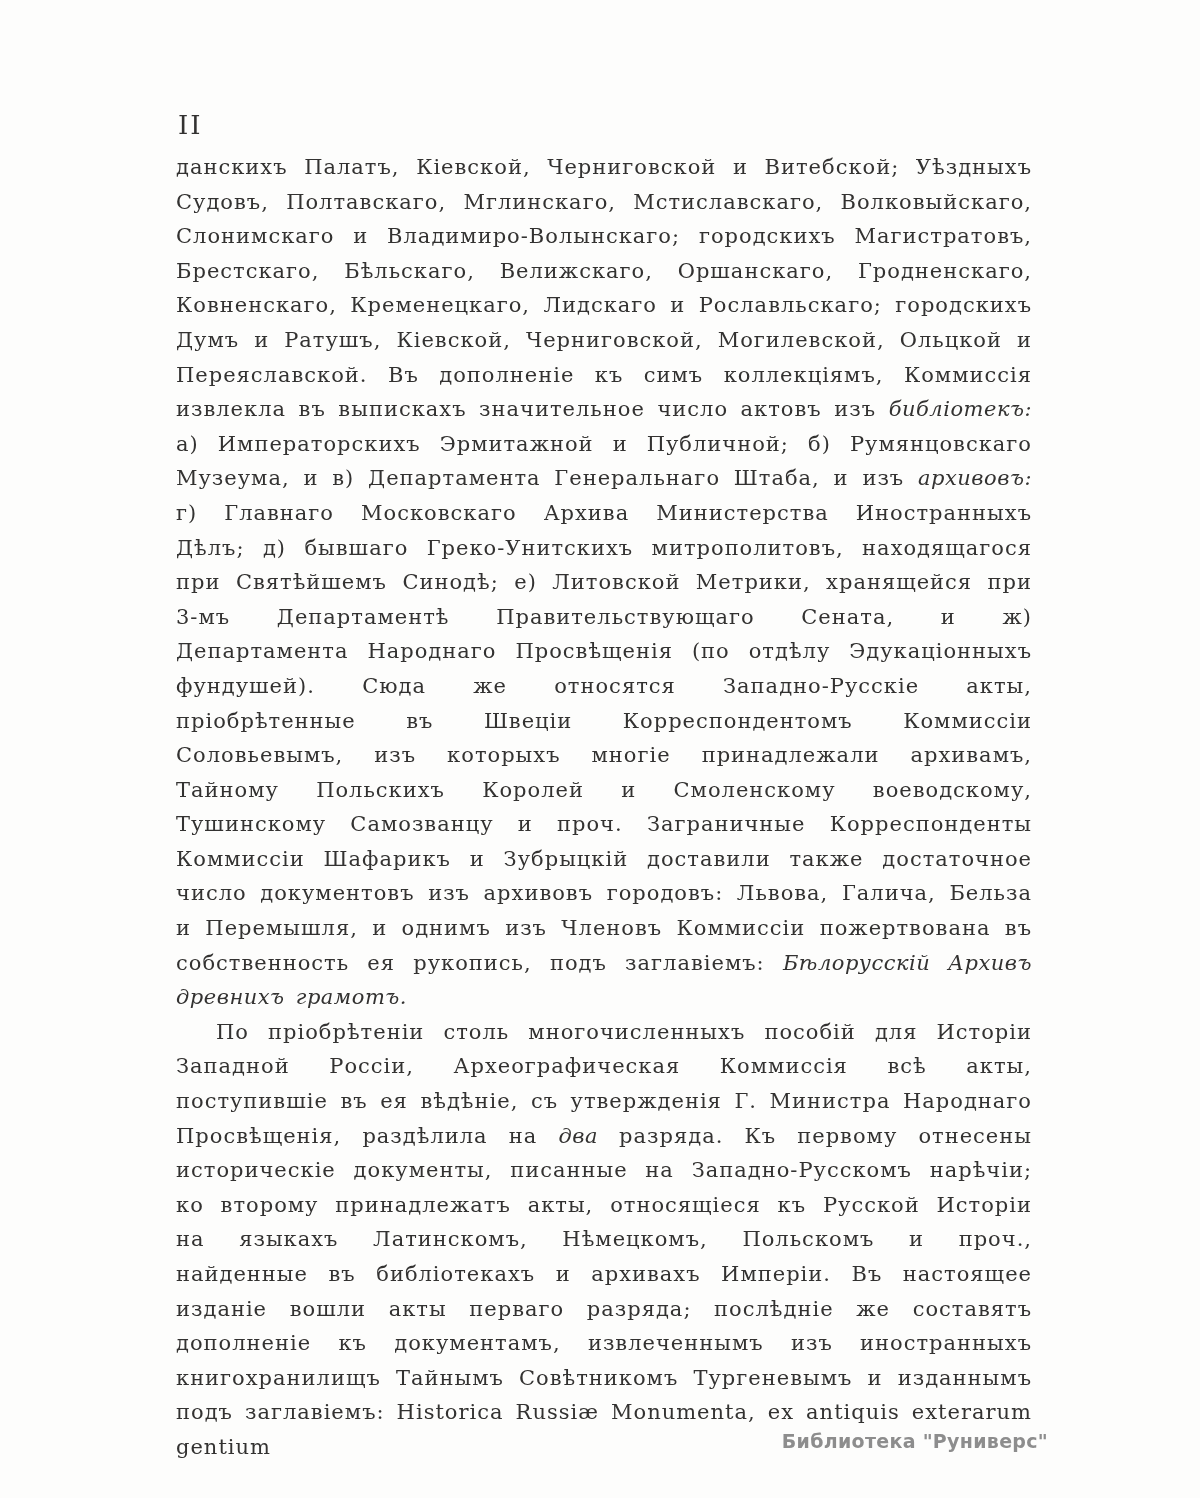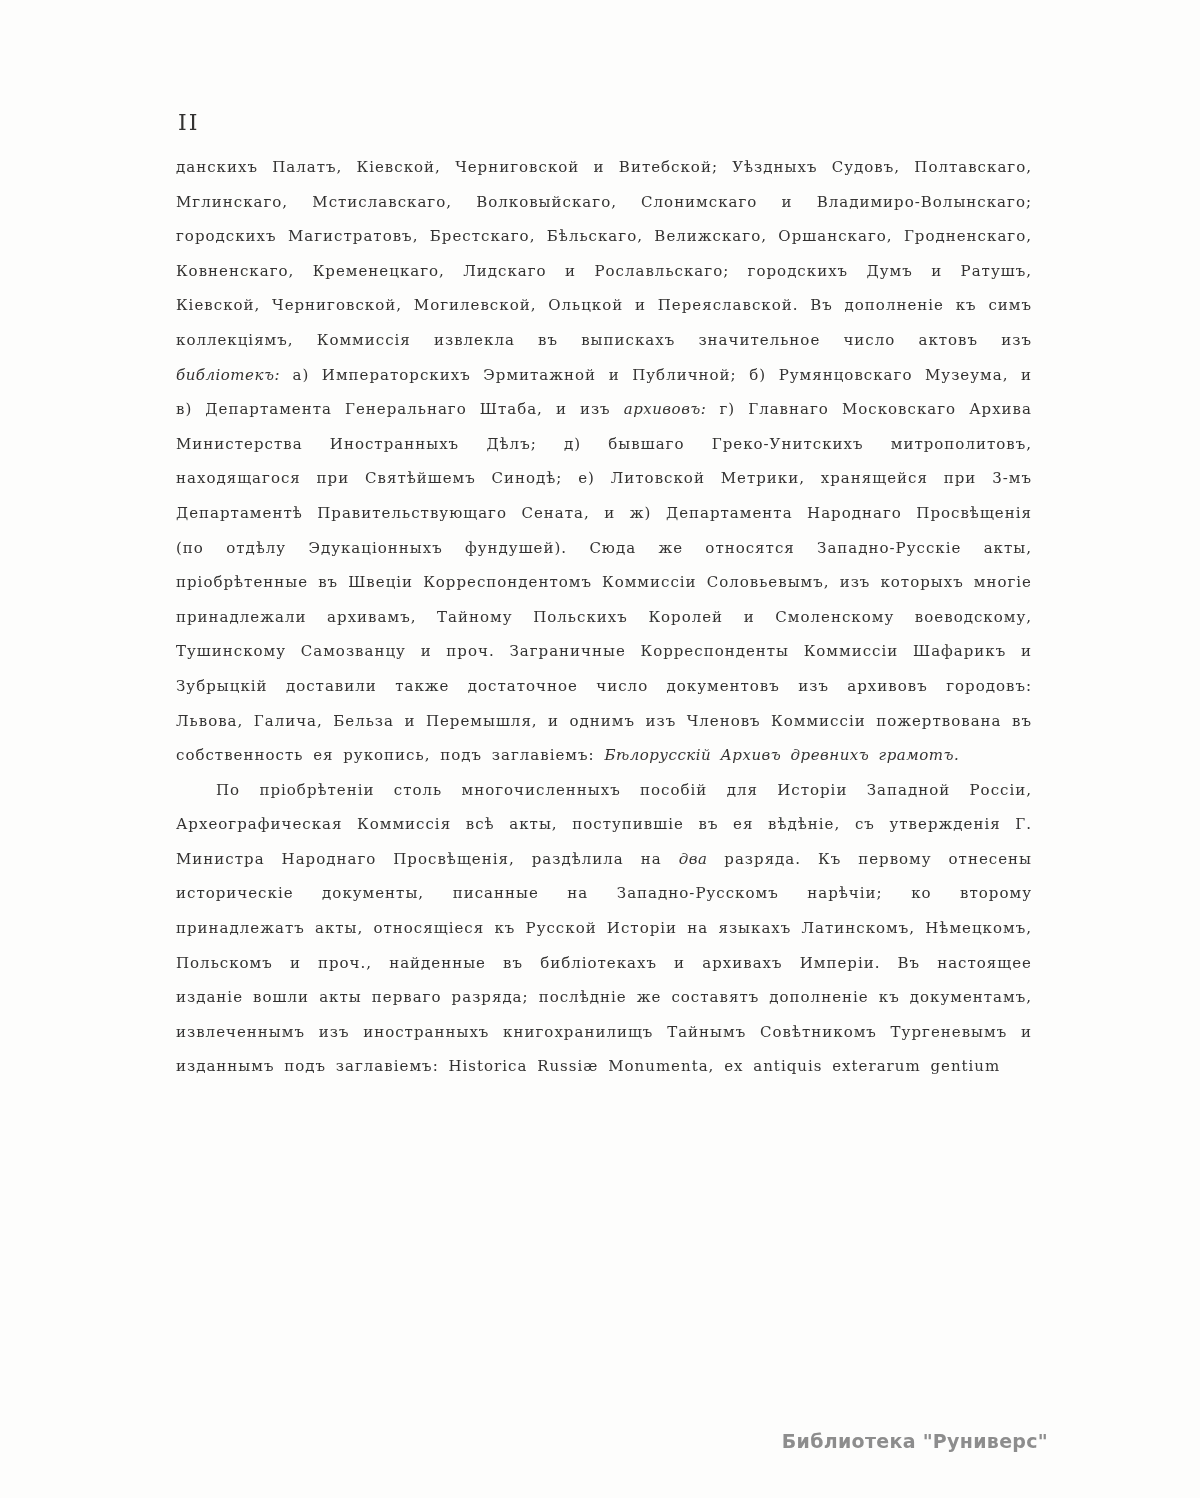--- a/index.html
+++ b/index.html
@@ -15,34 +15,34 @@
     margin:0 auto;
     background:var(--page-bg);
     font-family:"DejaVu Serif", serif;
     color:var(--ink);
     overflow:hidden;
   }
   .page-number{
     position:absolute;
     top:110px;
     left:178px;
-    font-size:22px;
+    font-size:26px;
     letter-spacing:2px;
     color:var(--ink);
   }
   .text-block{
     position:absolute;
     top:150px;
     left:176px;
     width:856px;
   }
   .para{
     margin:0;
     text-align:justify;
-    font-size:15px;
+    font-size:21px;
     line-height:34.6px;
     letter-spacing:1px;
     word-spacing:4px;
     text-justify:inter-word;
   }
   .para.indent{
     text-indent:40px;
   }
   .it{
     font-style:italic;

